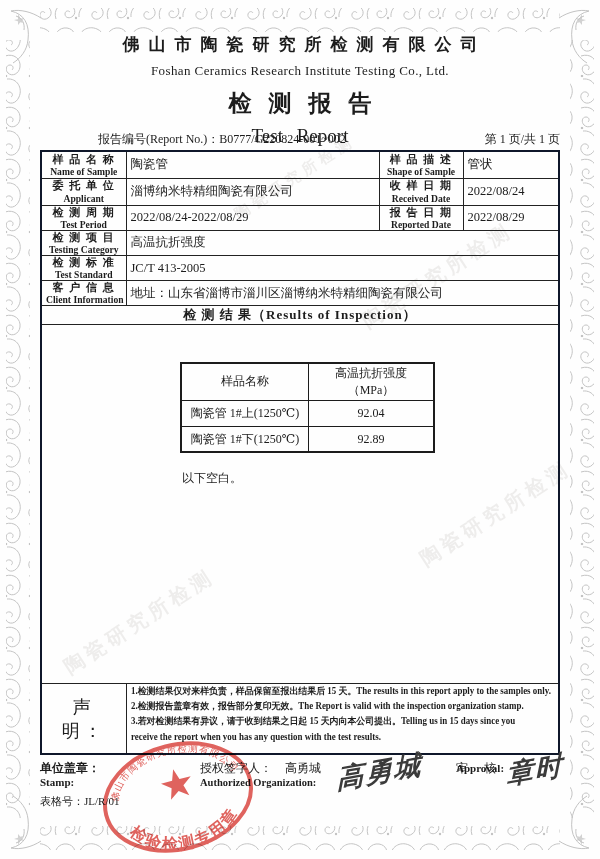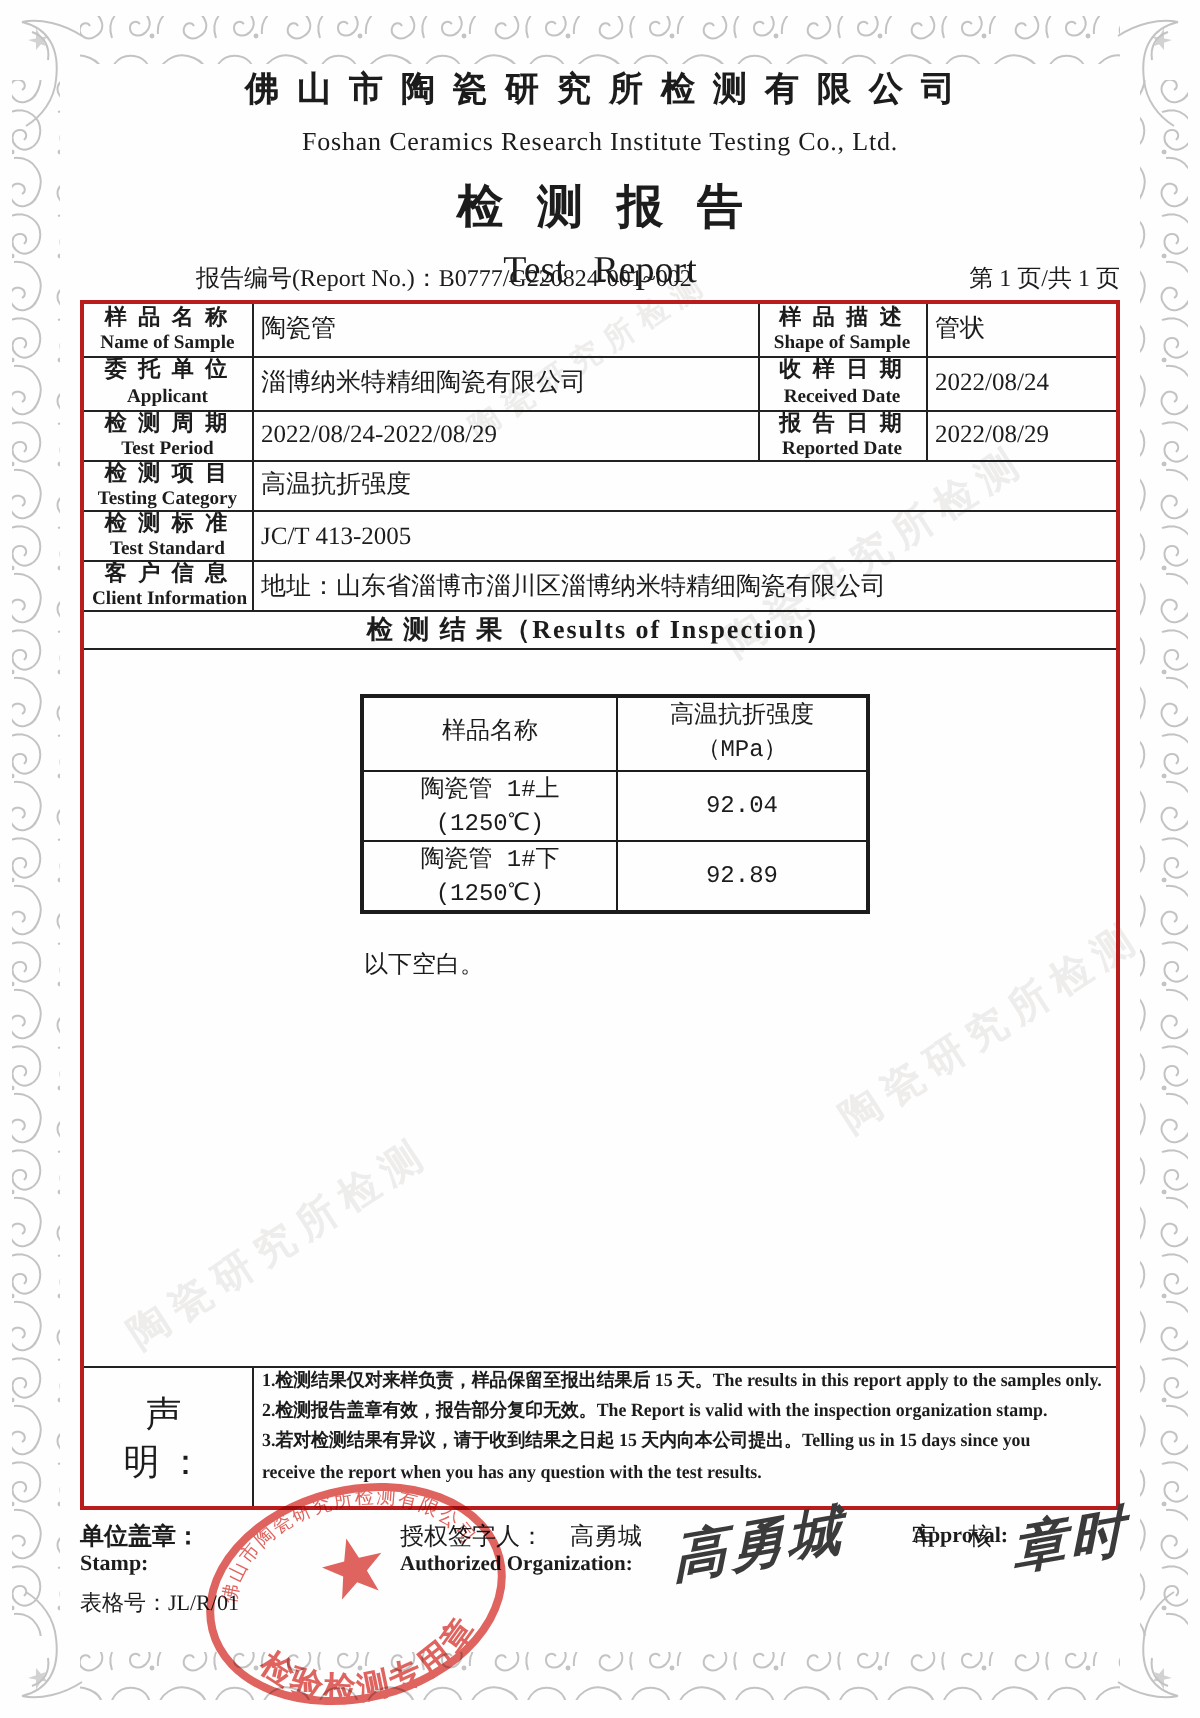--- a/index.html
+++ b/index.html
@@ -26,30 +26,30 @@
     position:absolute;top:131px;left:40px;width:520px;z-index:2;
     display:flex;justify-content:space-between;font-size:12px;
   }
   .report-no-wrap{margin-left:58px;text-align:right;}
   
   table.main{
     position:absolute;left:40px;top:150px;width:518px;z-index:2;
     border-collapse:collapse;table-layout:fixed;
   }
   table.main td{border:1px solid #222;padding:0 4px;overflow:hidden;}
-  table.main{border:2px solid #b91c1c;}
+  table.main{border:2px solid #0f172a;}
   td.lblcell{text-align:center;padding:1px 1px;}
   .lbl-cn{font-size:11px;font-weight:700;letter-spacing:1.5px;line-height:1.2;white-space:nowrap;}
   .lbl-en{font-size:9.6px;font-weight:700;line-height:1.15;white-space:nowrap;}
   td.valcell{font-size:12.5px;padding-left:7px;}
   td.sectionrow{text-align:center;font-weight:700;font-size:13px;letter-spacing:1px;padding:2px 0;}
   td.resultsbox{vertical-align:top;position:relative;}
   
   table.inner{
-    margin:22px 0 0 134px;border-collapse:collapse;border:2px solid #1c1c1c;font-family:Liberation Mono, monospace;
+    margin:37px 0 0 134px;border-collapse:collapse;border:2px solid #1c1c1c;
   }
   table.inner td{border:1px solid #1c1c1c;text-align:center;font-size:12px;padding:0 4px;}
   .in-c1{width:118px;}
   .in-c2{width:116px;}
   .in-hdr{height:37px;line-height:1.45;}
   .in-row{height:26px;padding-left:19px;}
   .blank-note{margin:17px 0 0 136px;font-size:12px;}
   td.cmarow{font-size:11.5px;padding:1px 2px 2px 2px;}
   .cma-underline{text-decoration:underline;}
   td.stmtlbl{text-align:center;font-size:18px;letter-spacing:4px;}

